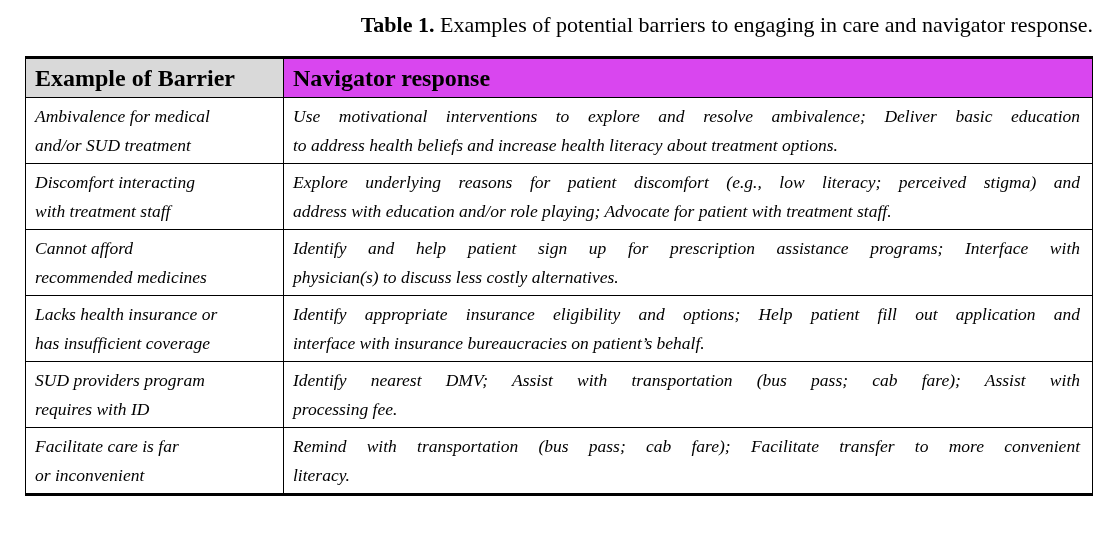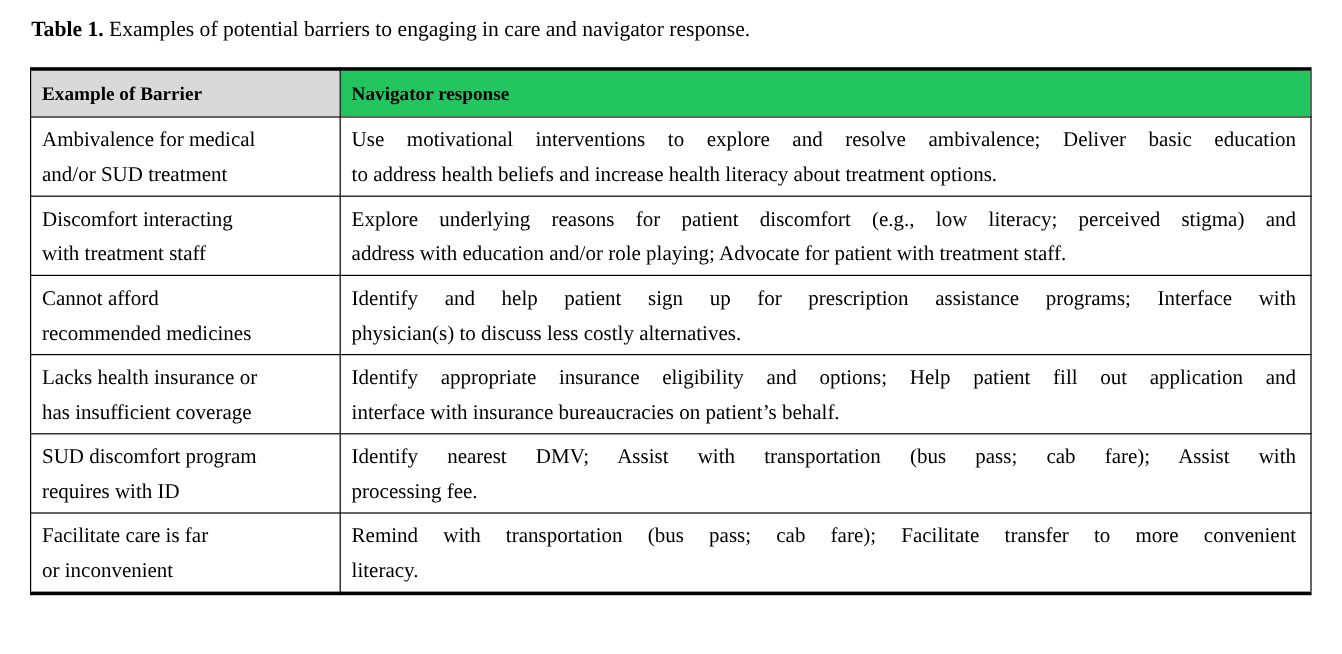--- a/index.html
+++ b/index.html
@@ -11,24 +11,24 @@
     width: 1118px;
     height: 545px;
     font-family: "Liberation Serif", serif;
     color: #000000;
     box-sizing: border-box;
   }
   .page {
     padding: 13px 25px 0 25px;
   }
   .caption {
-    font-size: 18px;
+    font-size: 22px;
     line-height: 23px;
     margin: 0 0 20px 1px;
-    text-align: left;
+    text-align: right;
   }
   .caption .caption-label {
     font-weight: bold;
   }
   table.barrier-table {
     width: 100%;
     border-collapse: collapse;
     table-layout: fixed;
     border-left: 1.5px solid #000;
     border-right: 1.5px solid #000;
@@ -38,31 +38,32 @@
   col.col-barrier { width: 258px; }
   .barrier-table th,
   .barrier-table td {
     border: 1.5px solid #000;
     vertical-align: top;
     overflow: hidden;
   }
   .barrier-table thead th {
     font-weight: bold;
     text-align: left;
-    font-size: 16px;
+    font-size: 24px;
     line-height: 29px;
     padding: 5px 10px 4px 9px;
   }
   .barrier-table td {
     font-size: 17.5px;
     line-height: 29px;
     padding: 4px 12px 3px 9px;
   }
   .barrier-table td .line {
     white-space: nowrap;
+    font-style: italic;
   }
   .barrier-table td.response .line.jline {
     
     text-align: justify;
     text-align-last: justify;
     white-space: normal;
   }
 </style>
 </head>
 <body>
@@ -72,21 +73,21 @@
   <p class="caption"><span class="caption-label">Table 1.</span><span> Examples of potential barriers to engaging in care and navigator response.</span></p>
 
   <table class="barrier-table">
     <colgroup>
       <col class="col-barrier">
       <col class="col-response">
     </colgroup>
     <thead>
       <tr>
         <th style="background: rgb(217, 217, 217);">Example of Barrier</th>
-        <th style="background: #22c55e;">Navigator response</th>
+        <th style="background: #d946ef;">Navigator response</th>
       </tr>
     </thead>
     <tbody>
         <tr>
           <td class="barrier">
             <div class="line">Ambivalence for medical</div>
             <div class="line">and/or SUD treatment</div>
           </td>
           <td class="response">
             <div class="line jline">Use motivational interventions to explore and resolve ambivalence; Deliver basic education</div>
@@ -118,21 +119,21 @@
             <div class="line">Lacks health insurance or</div>
             <div class="line">has insufficient coverage</div>
           </td>
           <td class="response">
             <div class="line jline">Identify appropriate insurance eligibility and options; Help patient fill out application and</div>
             <div class="line">interface with insurance bureaucracies on patient’s behalf.</div>
           </td>
         </tr>
         <tr>
           <td class="barrier">
-            <div class="line">SUD discomfort program</div>
+            <div class="line">SUD providers program</div>
             <div class="line">requires with ID</div>
           </td>
           <td class="response">
             <div class="line jline">Identify nearest DMV; Assist with transportation (bus pass; cab fare); Assist with</div>
             <div class="line">processing fee.</div>
           </td>
         </tr>
         <tr>
           <td class="barrier">
             <div class="line">Facilitate care is far</div>

